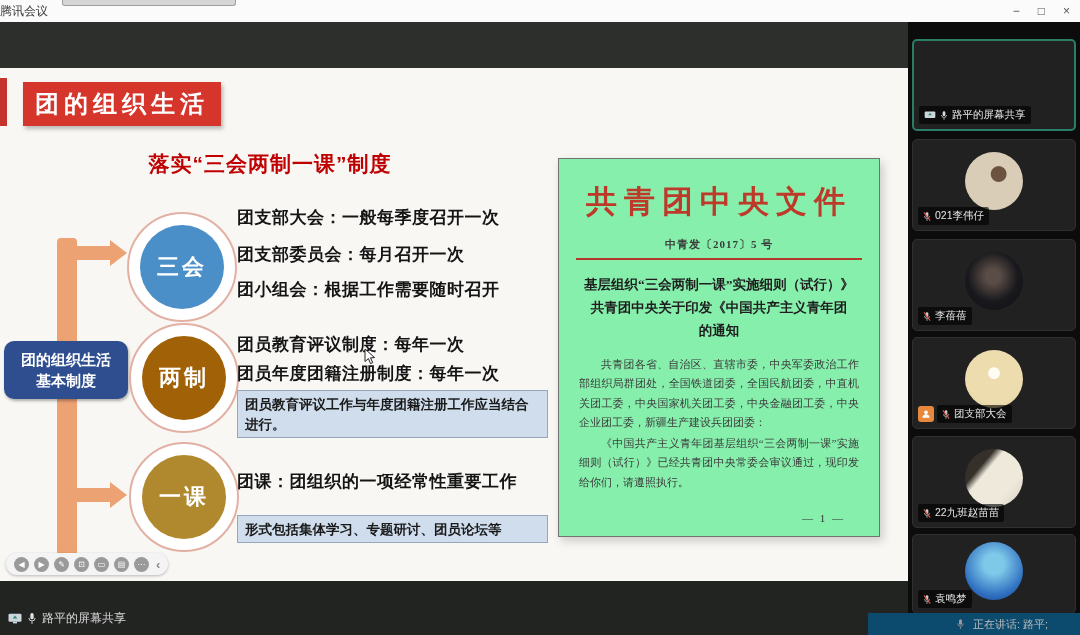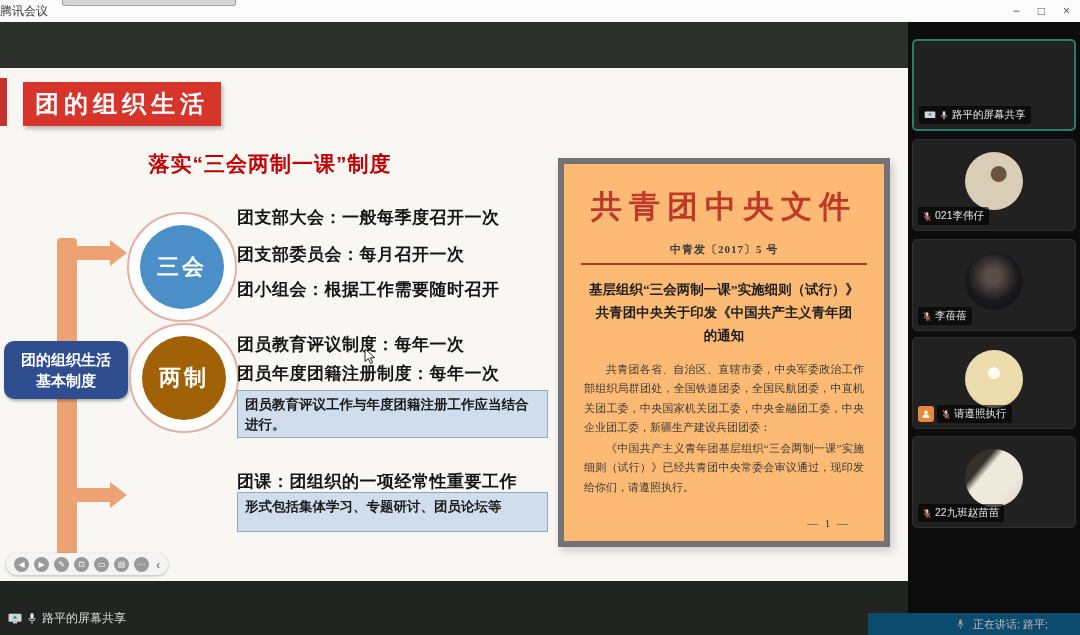--- a/index.html
+++ b/index.html
@@ -36,22 +36,22 @@
   .circle-outer{position:absolute;width:106px;height:106px;border-radius:50%;
        border:2px solid #e3b0a4;background:#fff;display:flex;align-items:center;justify-content:center;}
   .circle-inner{width:84px;height:84px;border-radius:50%;display:flex;align-items:center;
        justify-content:center;color:#fff;font-weight:bold;font-size:22px;letter-spacing:3px;}
   .c1{left:127px;top:144px}.c2{left:129px;top:255px}.c3{left:129px;top:374px}
   .i1{background:#4a8fc7}.i2{background:#a16207}.i3{background:#b0892f}
   .item{position:absolute;left:237px;color:#141414;font-weight:bold;font-size:17px;letter-spacing:.5px;}
   .note{position:absolute;left:237px;width:311px;background:#cfdded;border:1px solid #97a6b8;
        color:#1a1a1a;font-weight:bold;font-size:13.5px;padding:4px 7px;box-sizing:border-box;line-height:1.45;}
   
-  .doc{position:absolute;left:558px;top:90px;width:320px;height:377px;background:#fdba74;
-       border:6px solid #737373;box-shadow:3px 4px 9px rgba(0,0,0,.18);
+  .doc{position:absolute;left:558px;top:90px;width:320px;height:377px;background:#86efac;
+       border:1px solid #737373;box-shadow:3px 4px 9px rgba(0,0,0,.18);
        font-family:"Liberation Serif",serif;}
   .doc-header{position:absolute;top:22px;left:0;right:0;text-align:center;color:#bd3a2b;
        font-weight:bold;font-size:31px;letter-spacing:7px;}
   .doc-num{position:absolute;top:78px;left:0;right:0;text-align:center;color:#3c3c3c;
        font-weight:bold;font-size:11px;letter-spacing:1px;}
   .doc-line{position:absolute;top:99px;left:17px;right:17px;height:2px;background:#b5382a;}
   .doc-title{position:absolute;top:115px;left:10px;right:10px;text-align:center;color:#1e1e1e;
        font-weight:bold;font-size:13.5px;line-height:1.7;}
   .doc-body{position:absolute;top:196px;left:20px;right:20px;color:#3a3a3a;font-size:11px;
        line-height:1.75;text-align:justify;}
@@ -122,31 +122,34 @@
       <span>团的组织生活</span>
       <span>基本制度</span>
     </div>
 
     <div class="circle-outer c1">
       <div class="circle-inner i1">三会</div>
     </div>
     <div class="circle-outer c2">
       <div class="circle-inner i2">两制</div>
     </div>
+    <div class="circle-outer c3">
+      <div class="circle-inner i3">一课</div>
+    </div>
 
     <div class="item" style="top:175px">团支部委员会：每月召开一次</div>
     <div class="item" style="top:138px">团支部大会：一般每季度召开一次</div>
     <div class="item" style="top:210px">团小组会：根据工作需要随时召开</div>
 
     <div class="item" style="top:265px">团员教育评议制度：每年一次</div>
     <div class="item" style="top:294px">团员年度团籍注册制度：每年一次</div>
     <div class="note" style="top:322px;height:48px">团员教育评议工作与年度团籍注册工作应当结合进行。</div>
 
     <div class="item" style="top:402px">团课：团组织的一项经常性重要工作</div>
-    <div class="note" style="top:424px;height:40px">形式包括集体学习、专题研讨、团员论坛等</div>
+    <div class="note" style="top:447px;height:28px">形式包括集体学习、专题研讨、团员论坛等</div>
 
     <div class="doc">
       <div class="doc-header">共青团中央文件</div>
       <div class="doc-num">中青发〔2017〕5 号</div>
       <div class="doc-line"></div>
       <div class="doc-title">
         <div>基层组织“三会两制一课”实施细则（试行）》</div>
         <div>共青团中央关于印发《中国共产主义青年团</div>
         <div>的通知</div>
       </div>
@@ -248,40 +251,54 @@
             <path d="M1.8 10.5a4.2 4.2 0 0 1 8.4 0z" fill="#fff"></path>
           </svg>
         </span>
         <span class="chip">
           <svg width="8" height="11" viewBox="0 0 12 15">
             <rect x="4" y="1" width="4" height="7.5" rx="2" fill="#cfcfcf"></rect>
             <path d="M2.3 6.8a3.7 3.7 0 0 0 7.4 0" stroke="#cfcfcf" stroke-width="1.1" fill="none"></path>
             <line x1="6" y1="11" x2="6" y2="14" stroke="#cfcfcf" stroke-width="1.1"></line>
             <line x1="1.4" y1="1.4" x2="10.8" y2="13.6" stroke="#e0584c" stroke-width="1.6"></line>
           </svg>
-          <span>请遵照执行</span>
+          <span>团支部大会</span>
         </span>
       </div>
     </div>
 
     <div class="tile t5">
       <div class="avatar av5"></div>
       <div class="lrow">
         <span class="chip">
           <svg width="8" height="11" viewBox="0 0 12 15">
             <rect x="4" y="1" width="4" height="7.5" rx="2" fill="#cfcfcf"></rect>
             <path d="M2.3 6.8a3.7 3.7 0 0 0 7.4 0" stroke="#cfcfcf" stroke-width="1.1" fill="none"></path>
             <line x1="6" y1="11" x2="6" y2="14" stroke="#cfcfcf" stroke-width="1.1"></line>
             <line x1="1.4" y1="1.4" x2="10.8" y2="13.6" stroke="#e0584c" stroke-width="1.6"></line>
           </svg>
           <span>22九班赵苗苗</span>
         </span>
       </div>
     </div>
 
+    <div class="tile t6">
+      <div class="avatar av6"></div>
+      <div class="lrow">
+        <span class="chip">
+          <svg width="8" height="11" viewBox="0 0 12 15">
+            <rect x="4" y="1" width="4" height="7.5" rx="2" fill="#cfcfcf"></rect>
+            <path d="M2.3 6.8a3.7 3.7 0 0 0 7.4 0" stroke="#cfcfcf" stroke-width="1.1" fill="none"></path>
+            <line x1="6" y1="11" x2="6" y2="14" stroke="#cfcfcf" stroke-width="1.1"></line>
+            <line x1="1.4" y1="1.4" x2="10.8" y2="13.6" stroke="#e0584c" stroke-width="1.6"></line>
+          </svg>
+          <span>袁鸣梦</span>
+        </span>
+      </div>
+    </div>
 
   </div>
 
   <div class="speak-bar">
     <svg width="9" height="12" viewBox="0 0 12 15">
       <rect x="4" y="1" width="4" height="7.5" rx="2" fill="#9a9a9a"></rect>
       <path d="M2.3 6.8a3.7 3.7 0 0 0 7.4 0" stroke="#9a9a9a" stroke-width="1.1" fill="none"></path>
       <line x1="6" y1="11" x2="6" y2="14" stroke="#9a9a9a" stroke-width="1.1"></line>
     </svg>
     <span>正在讲话: 路平;</span>

